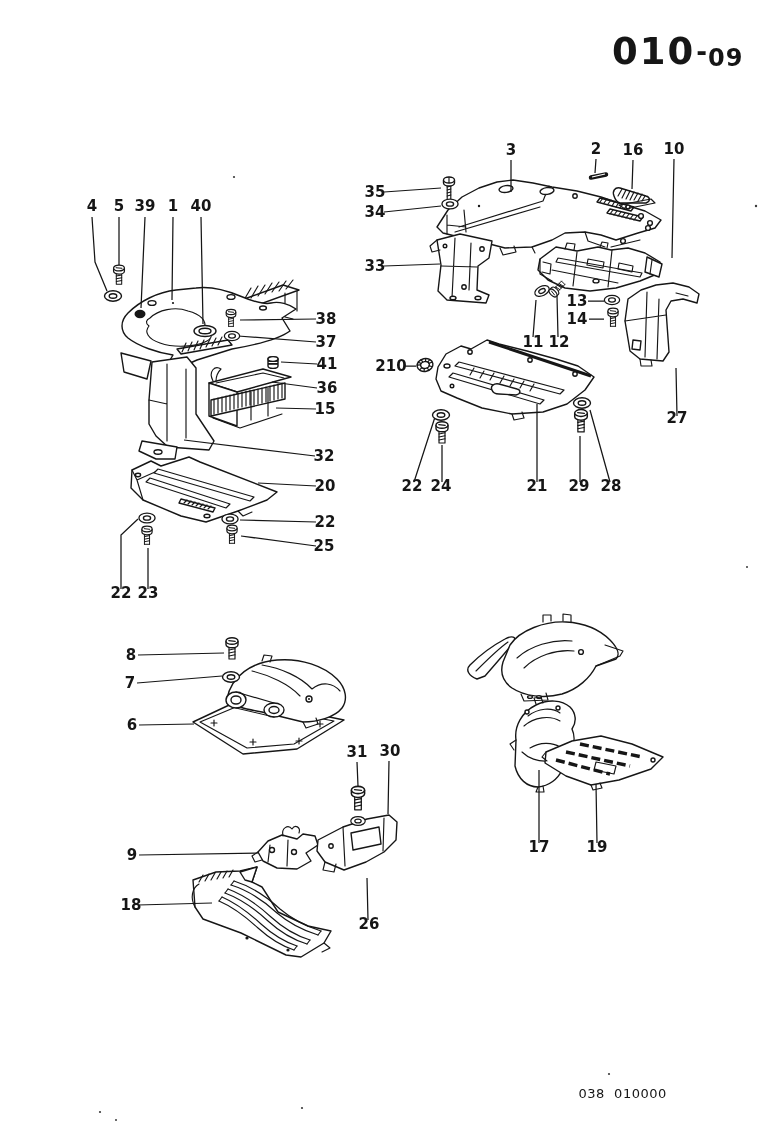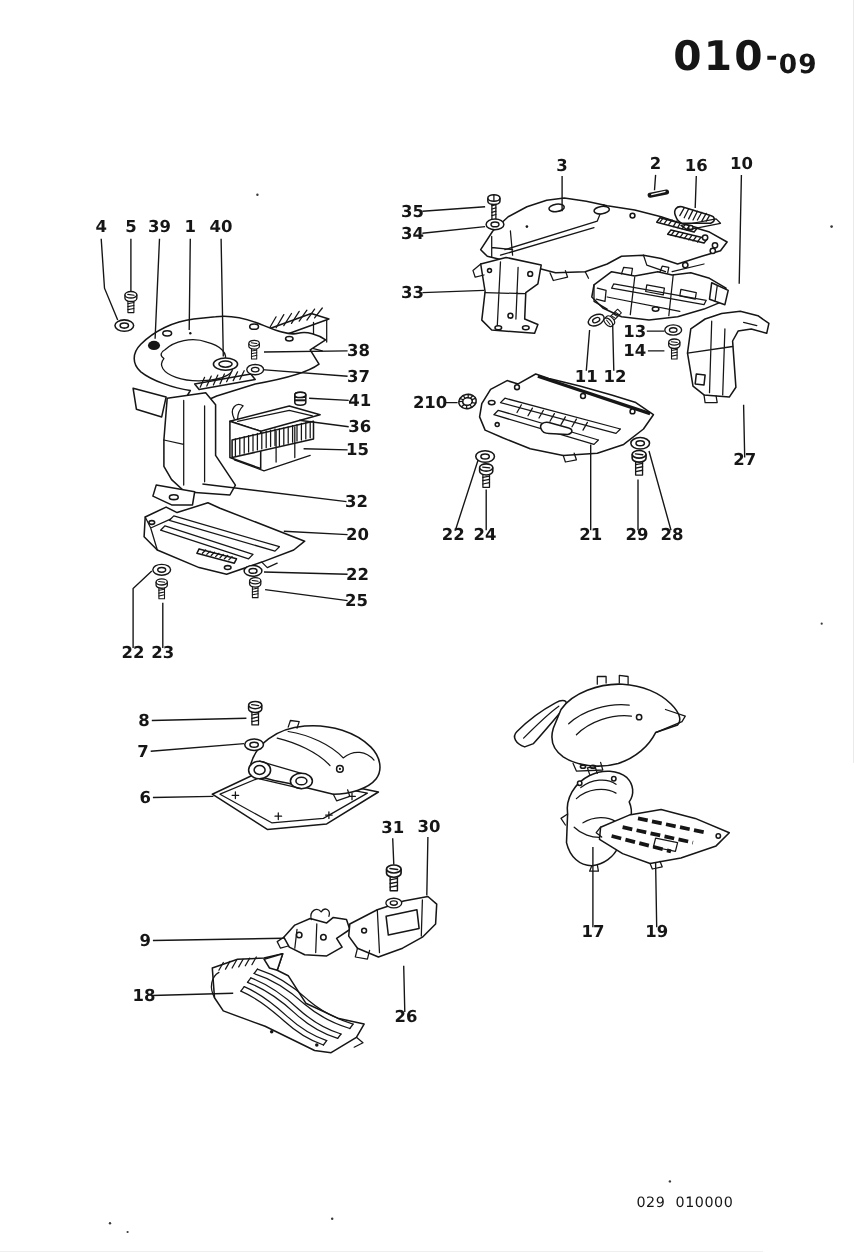--- a/index.html
+++ b/index.html
@@ -351,16 +351,16 @@
       <circle cx="756" cy="206" r="1.2"></circle>
       <circle cx="609" cy="1074" r="1.1"></circle>
       <circle cx="100" cy="1112" r="1.1"></circle>
       <circle cx="116" cy="1120" r="1"></circle>
       <circle cx="302" cy="1108" r="1.1"></circle>
       <circle cx="747" cy="567" r="1"></circle>
     </g>
   </svg>
 
   <div class="footer">
-    <span>029  010000</span>
+    <span>038  010000</span>
   </div>
 
 </div>
 
 </body></html>

